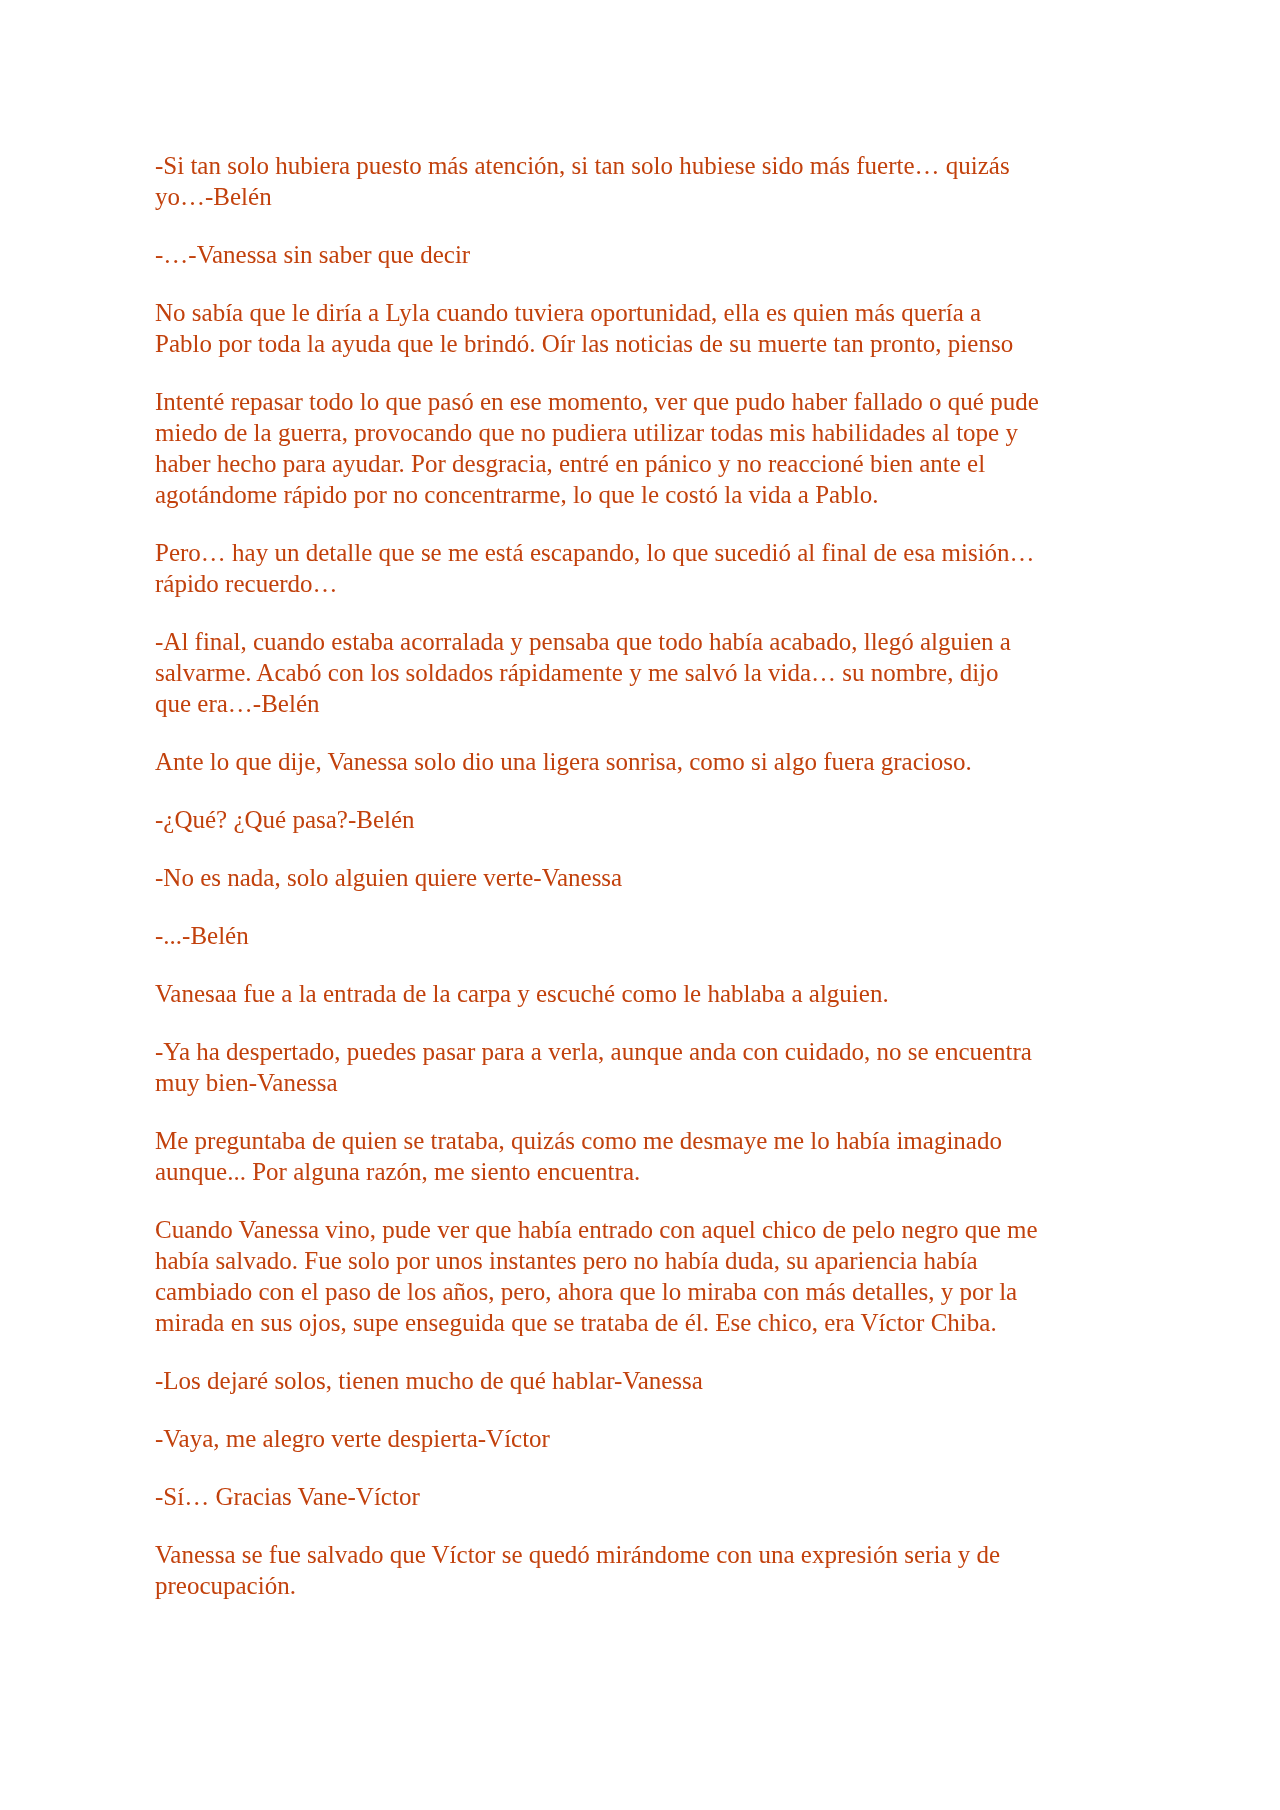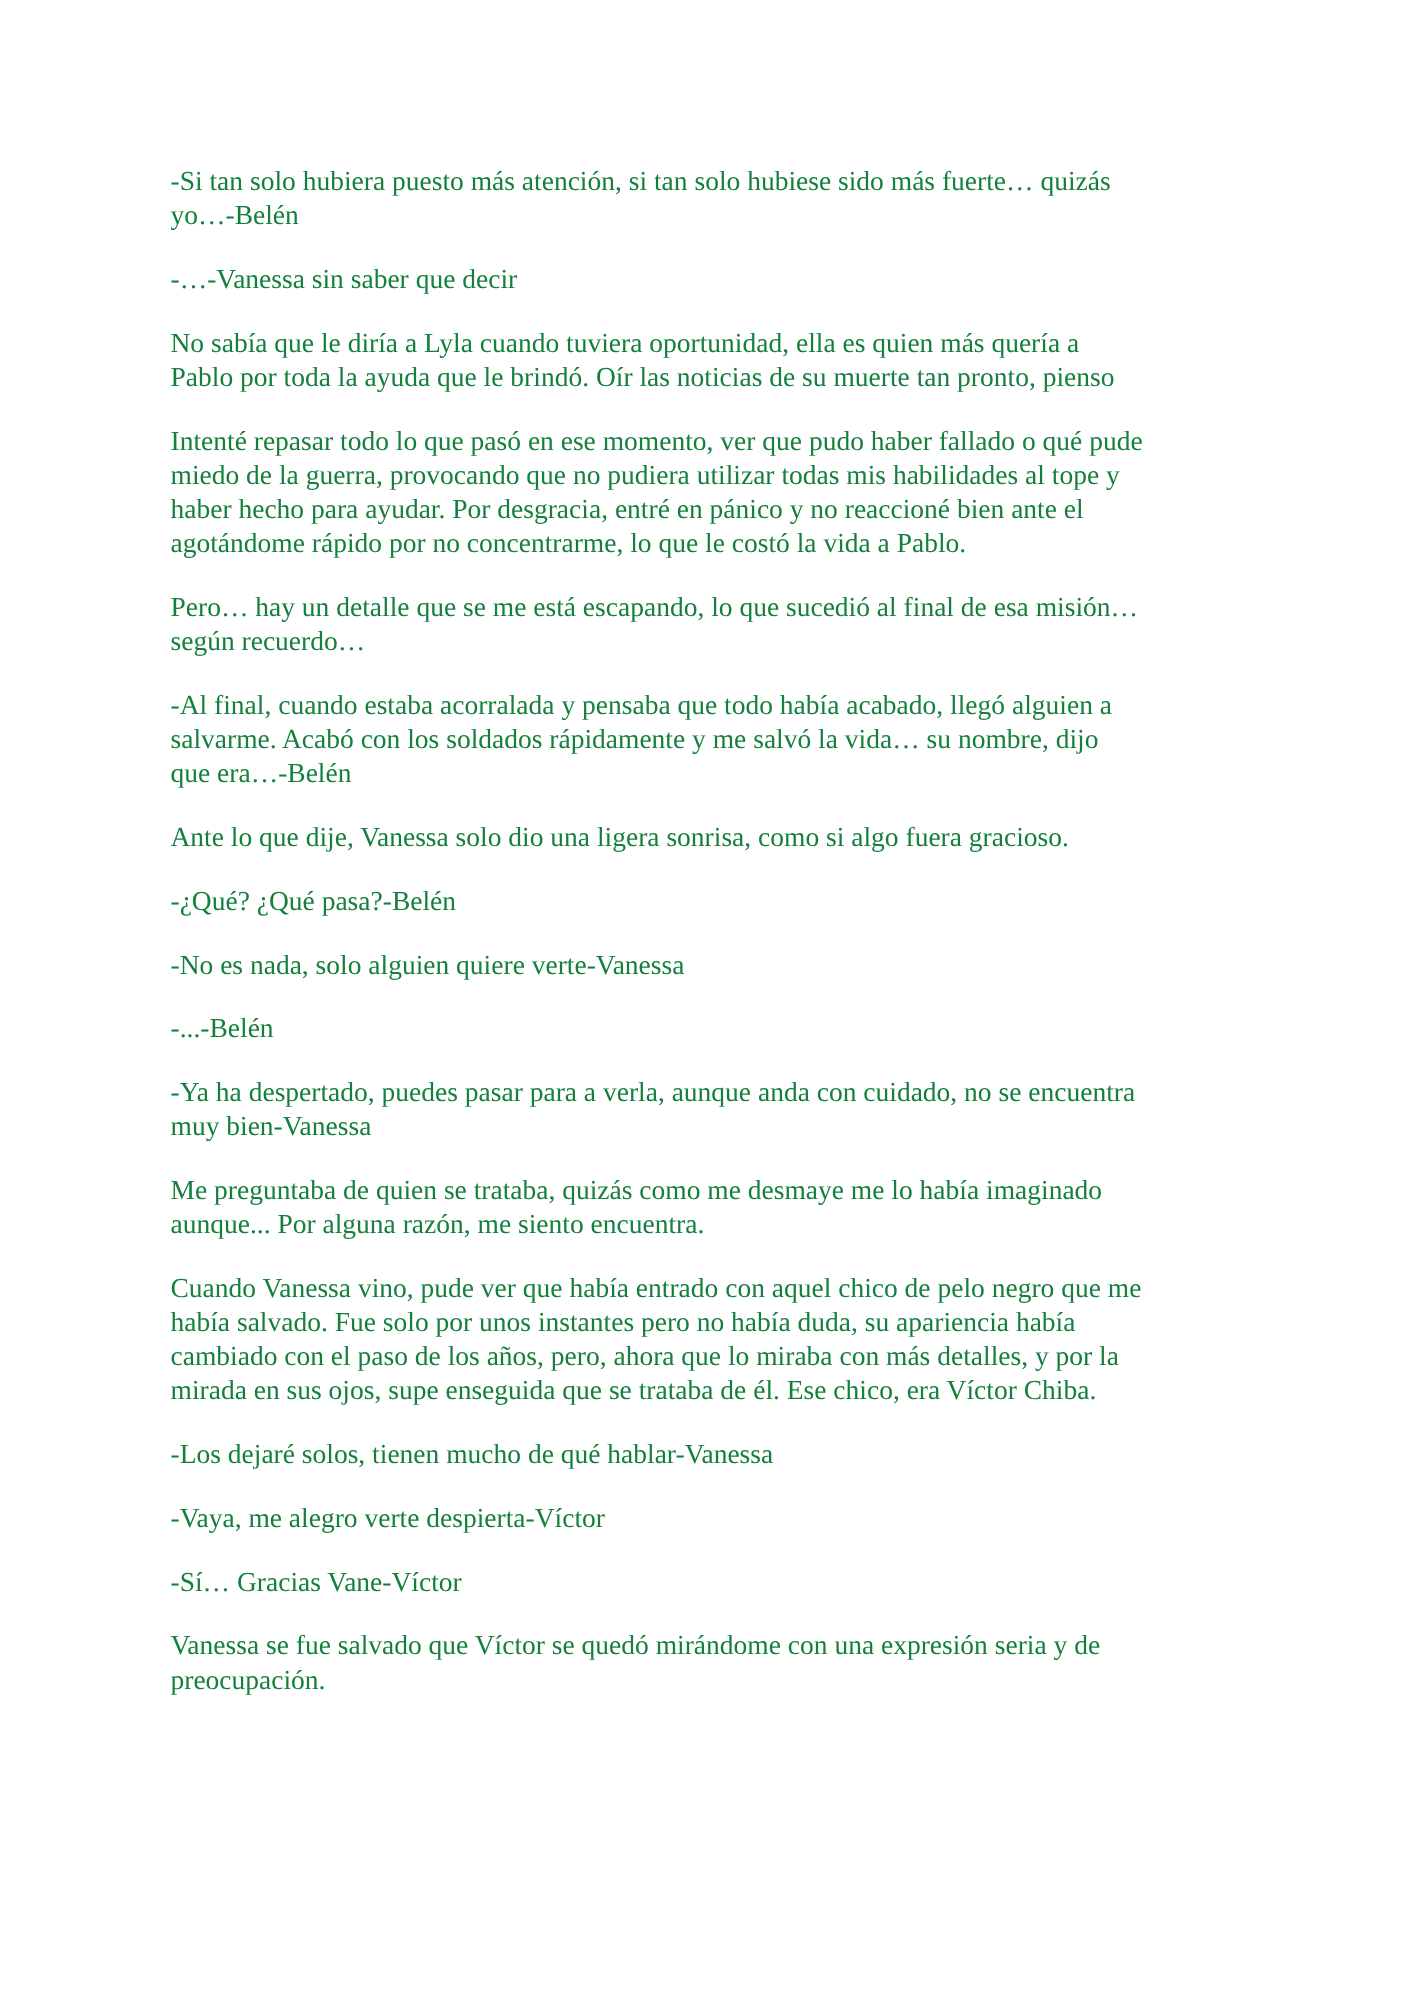--- a/index.html
+++ b/index.html
@@ -13,21 +13,21 @@
     height: 1810px;
     background: #ffffff;
     box-sizing: border-box;
     overflow: hidden;
   }
   .doc {
     position: absolute;
     top: 150px;
     left: 155px;
     right: 120px;
-    color: #15803d;
+    color: #c2410c;
     font-family: "Liberation Serif", "DejaVu Serif", serif;
     font-size: 25px;
     line-height: 31px;
     font-weight: 400;
   }
   .paragraph {
     margin: 0 0 27px 0;
     padding: 0;
   }
   .line {
@@ -52,38 +52,41 @@
         <span class="line">Pablo por toda la ayuda que le brindó. Oír las noticias de su muerte tan pronto, pienso</span>
       </p>
       <p class="paragraph">
         <span class="line">Intenté repasar todo lo que pasó en ese momento, ver que pudo haber fallado o qué pude</span>
         <span class="line">miedo de la guerra, provocando que no pudiera utilizar todas mis habilidades al tope y</span>
         <span class="line">haber hecho para ayudar. Por desgracia, entré en pánico y no reaccioné bien ante el</span>
         <span class="line">agotándome rápido por no concentrarme, lo que le costó la vida a Pablo.</span>
       </p>
       <p class="paragraph">
         <span class="line">Pero… hay un detalle que se me está escapando, lo que sucedió al final de esa misión…</span>
-        <span class="line">según recuerdo…</span>
+        <span class="line">rápido recuerdo…</span>
       </p>
       <p class="paragraph">
         <span class="line">-Al final, cuando estaba acorralada y pensaba que todo había acabado, llegó alguien a</span>
         <span class="line">salvarme. Acabó con los soldados rápidamente y me salvó la vida… su nombre, dijo</span>
         <span class="line">que era…-Belén</span>
       </p>
       <p class="paragraph">
         <span class="line">Ante lo que dije, Vanessa solo dio una ligera sonrisa, como si algo fuera gracioso.</span>
       </p>
       <p class="paragraph">
         <span class="line">-¿Qué? ¿Qué pasa?-Belén</span>
       </p>
       <p class="paragraph">
         <span class="line">-No es nada, solo alguien quiere verte-Vanessa</span>
       </p>
       <p class="paragraph">
         <span class="line">-...-Belén</span>
+      </p>
+      <p class="paragraph">
+        <span class="line">Vanesaa fue a la entrada de la carpa y escuché como le hablaba a alguien.</span>
       </p>
       <p class="paragraph">
         <span class="line">-Ya ha despertado, puedes pasar para a verla, aunque anda con cuidado, no se encuentra</span>
         <span class="line">muy bien-Vanessa</span>
       </p>
       <p class="paragraph">
         <span class="line">Me preguntaba de quien se trataba, quizás como me desmaye me lo había imaginado</span>
         <span class="line">aunque... Por alguna razón, me siento encuentra.</span>
       </p>
       <p class="paragraph">

